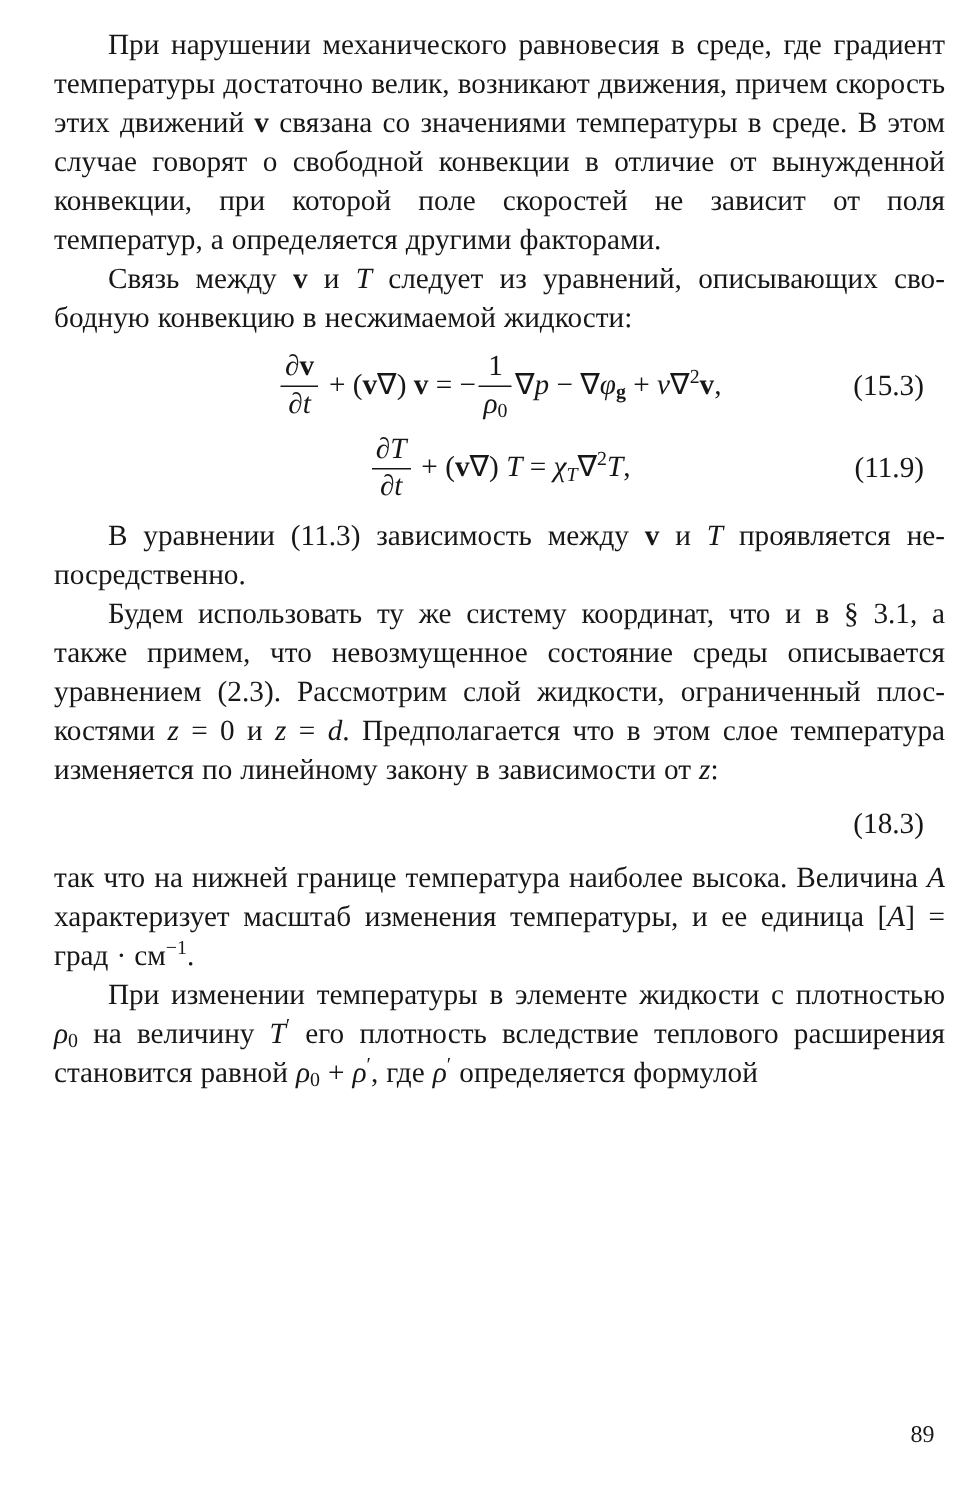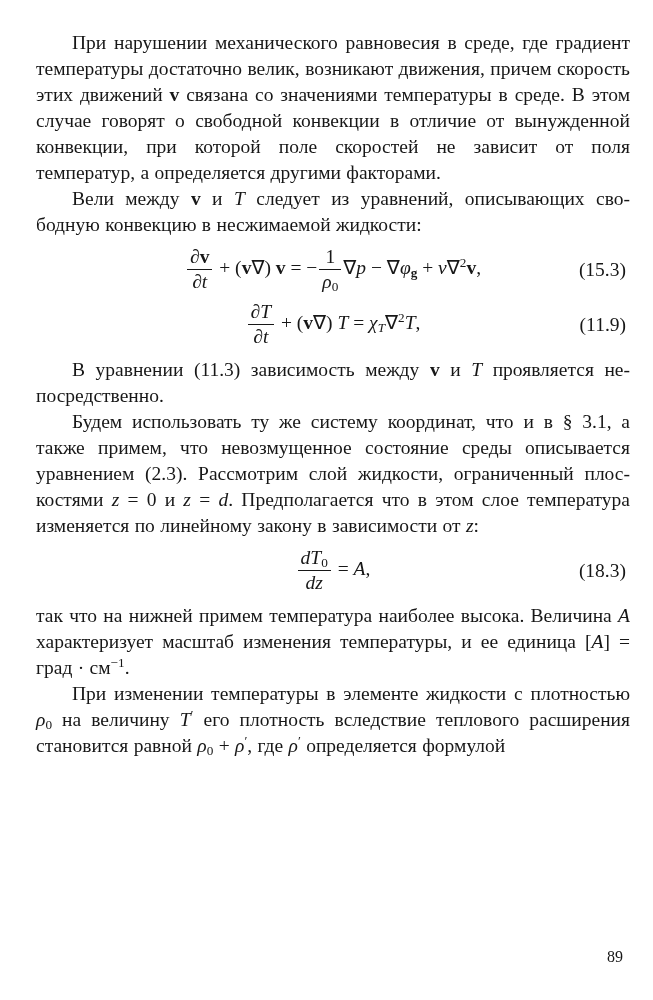--- a/index.html
+++ b/index.html
@@ -2,33 +2,33 @@
 <html><head>
 <meta charset="utf-8">
 <style>
   html, body { margin:0; padding:0; }
   body {
     width:653px; height:1000px; background:#ffffff; overflow:hidden;
     font-family:"Liberation Serif", serif; color:#171717;
   }
   .page {
     position:relative; width:653px; height:1000px;
-    padding:30px 23px 0 36px; box-sizing:border-box;
+    padding:18px 23px 0 36px; box-sizing:border-box;
   }
   .para {
     margin:0; font-size:19.5px; line-height:26px; text-align:justify;
     word-spacing:0.5px;
   }
   .para.indent { text-indent:36px; }
   .eq-row {
     position:relative; display:flex; justify-content:center; align-items:center;
     margin:9px 0; font-size:19.5px; min-height:28px;
   }
   .eq-body { white-space:nowrap; }
-  .eq-number { position:absolute; right:4px; top:50%; transform:translateY(-50%); }
+  .eq-number { position:absolute; right:14px; top:50%; transform:translateY(-50%); }
   .frac {
     display:inline-block; vertical-align:middle; text-align:center; padding:0 2px;
   }
   .frac .num {
     display:block; border-bottom:1.4px solid currentColor;
     padding:0 3px 2px; line-height:1.05;
   }
   .frac .den { display:block; padding:2px 3px 0; line-height:1.05; }
   .it { font-style:italic; }
   .bf { font-weight:700; }
@@ -38,32 +38,31 @@
   .pageno {
     position:absolute; right:30px; top:948px; font-size:16px; color:#171717;
   }
 </style>
 </head>
 <body>
 
 <div class="page">
   <div id="content">
       <p class="para indent"><span>При нарушении механического равновесия в среде, где гради­ент температуры достаточно велик, возникают движения, причем скорость этих движений </span><span class="bf">v</span><span> связана со значениями температуры в среде. В этом случае говорят о свободной конвекции в отличие от вынужденной конвекции, при которой поле скоростей не зависит от поля температур, а определяется другими факторами.</span></p>
-      <p class="para indent"><span>Вели между </span><span class="bf">v</span><span> и </span><span class="it">T</span><span> следует из уравнений, описывающих сво­бодную конвекцию в несжимаемой жидкости:</span></p>
+      <p class="para indent"><span>Связь между </span><span class="bf">v</span><span> и </span><span class="it">T</span><span> следует из уравнений, описывающих сво­бодную конвекцию в несжимаемой жидкости:</span></p>
       <div class="eq-row">
         <span class="eq-body"><span class="frac"><span class="num"><span class="it">∂</span><span class="bf">v</span></span><span class="den"><span class="it">∂t</span></span></span><span> + (</span><span class="bf">v</span><span>∇) </span><span class="bf">v</span><span> = −</span><span class="frac"><span class="num"><span>1</span></span><span class="den"><span class="it">ρ</span><sub>0</sub></span></span><span>∇</span><span class="it">p</span><span> − ∇</span><span class="it">φ</span><sub class="bf">g</sub><span> + </span><span class="it">ν</span><span>∇</span><sup>2</sup><span class="bf">v</span><span>,</span></span>
         <span class="eq-number">(15.3)</span>
       </div>
       <div class="eq-row">
         <span class="eq-body"><span class="frac"><span class="num"><span class="it">∂T</span></span><span class="den"><span class="it">∂t</span></span></span><span> + (</span><span class="bf">v</span><span>∇) </span><span class="it">T</span><span> = </span><span class="it">χ</span><sub class="it">T</sub><span>∇</span><sup>2</sup><span class="it">T</span><span>,</span></span>
         <span class="eq-number">(11.9)</span>
       </div>
       <p class="para indent"><span>В уравнении (11.3) зависимость между </span><span class="bf">v</span><span> и </span><span class="it">T</span><span> проявляется не­посредственно.</span></p>
       <p class="para indent"><span>Будем использовать ту же систему координат, что и в § 3.1, а также примем, что невозмущенное состояние среды описывается уравнением (2.3). Рассмотрим слой жидкости, ограниченный плос­костями </span><span class="it">z</span><span> = 0 и </span><span class="it">z</span><span> = </span><span class="it">d</span><span>. Предполагается что в этом слое темпера­тура изменяется по линейному закону в зависимости от </span><span class="it">z</span><span>:</span></p>
       <div class="eq-row">
-        <span class="eq-body"><span class="frac"><span class="num"><span class="it">dT</span><sub>0</sub></span><span class="den"><span class="it">dz</span></span></span><span> = </span><span class="it">A</span><span>,</span></span>
         <span class="eq-number">(18.3)</span>
       </div>
-      <p class="para"><span>так что на нижней примем температура наиболее высока. Вели­чина </span><span class="it">A</span><span> характеризует масштаб изменения температуры, и ее еди­ница [</span><span class="it">A</span><span>] = град · см</span><sup>−1</sup><span>.</span></p>
+      <p class="para"><span>так что на нижней границе температура наиболее высока. Вели­чина </span><span class="it">A</span><span> характеризует масштаб изменения температуры, и ее еди­ница [</span><span class="it">A</span><span>] = град · см</span><sup>−1</sup><span>.</span></p>
       <p class="para indent"><span>При изменении температуры в элементе жидкости с плотно­стью </span><span class="it">ρ</span><sub>0</sub><span> на величину </span><span class="it">T</span><sup>′</sup><span> его плотность вследствие теплового рас­ширения становится равной </span><span class="it">ρ</span><sub>0</sub><span> + </span><span class="it">ρ</span><sup>′</sup><span>, где </span><span class="it">ρ</span><sup>′</sup><span> определяется формулой</span></p>
     </div>
   <div class="pageno">89</div>
 </div>
 
 </body></html>

